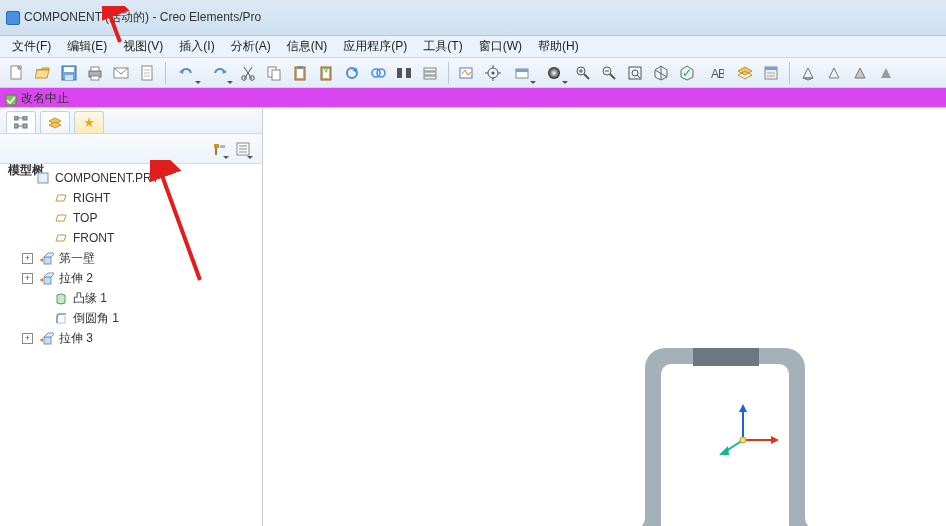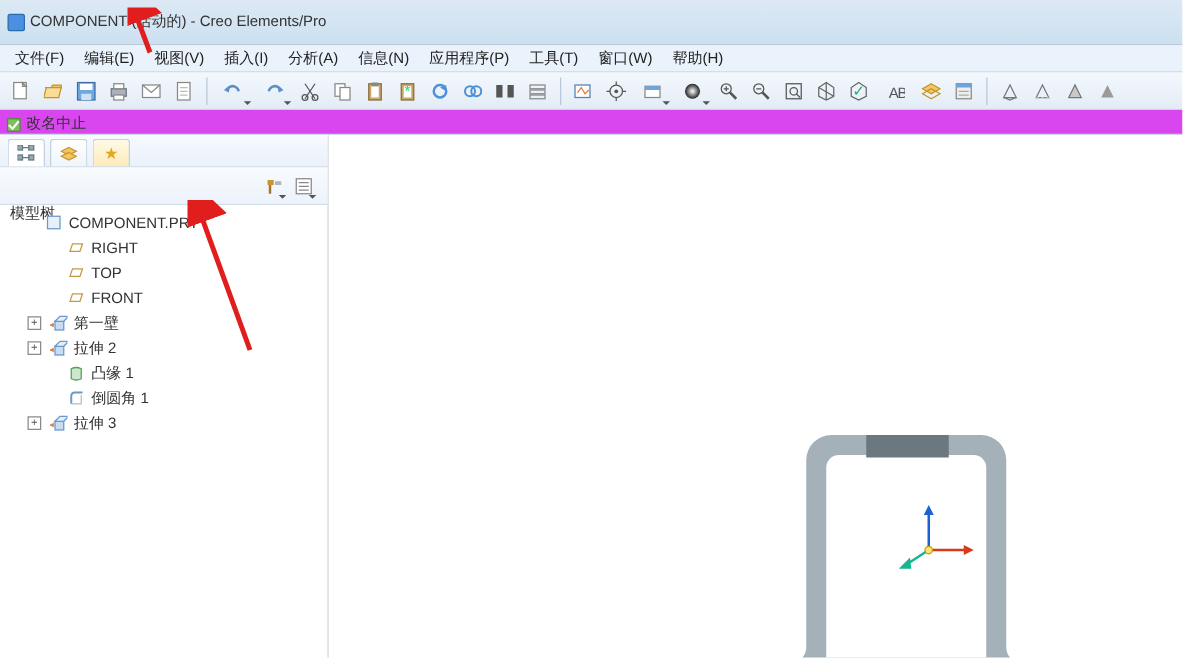--- a/index.html
+++ b/index.html
@@ -24,21 +24,21 @@
 
 .main { display: flex; height: calc(526px - 22px - 22px - 30px - 20px); }
 
 .leftpanel { width: 263px; border-right: 1px solid #cfcfcf; background: #fff; display: flex; flex-direction: column; }
 .ltab-row { height: 26px; background: linear-gradient(#f7fafe,#e9f1fa); border-bottom: 1px solid #cdd9e6; display: flex; align-items: end; padding: 0 6px; }
 .ltab { width: 30px; height: 22px; background: linear-gradient(#fefefe,#f0f5fb); border: 1px solid #c3d2e2; border-bottom: none; border-radius: 3px 3px 0 0; display: flex; align-items: center; justify-content: center; margin-right: 4px; cursor: default; }
 .ltab.star { background: linear-gradient(#fff9e7,#fdebb8); }
 .ltab.active { background: #fff; }
 
 .tree-header { height: 30px; background: linear-gradient(#f8fbfe,#ecf3fb); border-bottom: 1px solid #d2dde8; display: flex; align-items: center; padding: 0 8px; justify-content: space-between; }
-.tree-header .lbl { font-weight: normal; color: #333; margin-top: 44px; }
+.tree-header .lbl { font-weight: bold; color: #333; margin-top: 44px; }
 .tree-header .tools { display: flex; }
 .tree-header .hbtn { width: 22px; height: 22px; display: flex; align-items: center; justify-content: center; margin-left: 2px; position: relative; cursor: default; }
 
 .tree { flex: 1; padding: 4px 0; overflow: auto; }
 .trow { height: 20px; display: flex; align-items: center; padding-left: 20px; cursor: default; white-space: nowrap; color: #333; }
 .expander { width: 11px; height: 11px; border: 1px solid #8a8a8a; display: flex; align-items: center; justify-content: center; margin-right: 4px; font-size: 9px; line-height: 1; color: #555; background: #fff; }
 .expander.none { border: none; background: transparent; }
 .tico { width: 16px; height: 16px; display: flex; align-items: center; justify-content: center; margin-right: 4px; }
 .ind { display: inline-block; }
 

